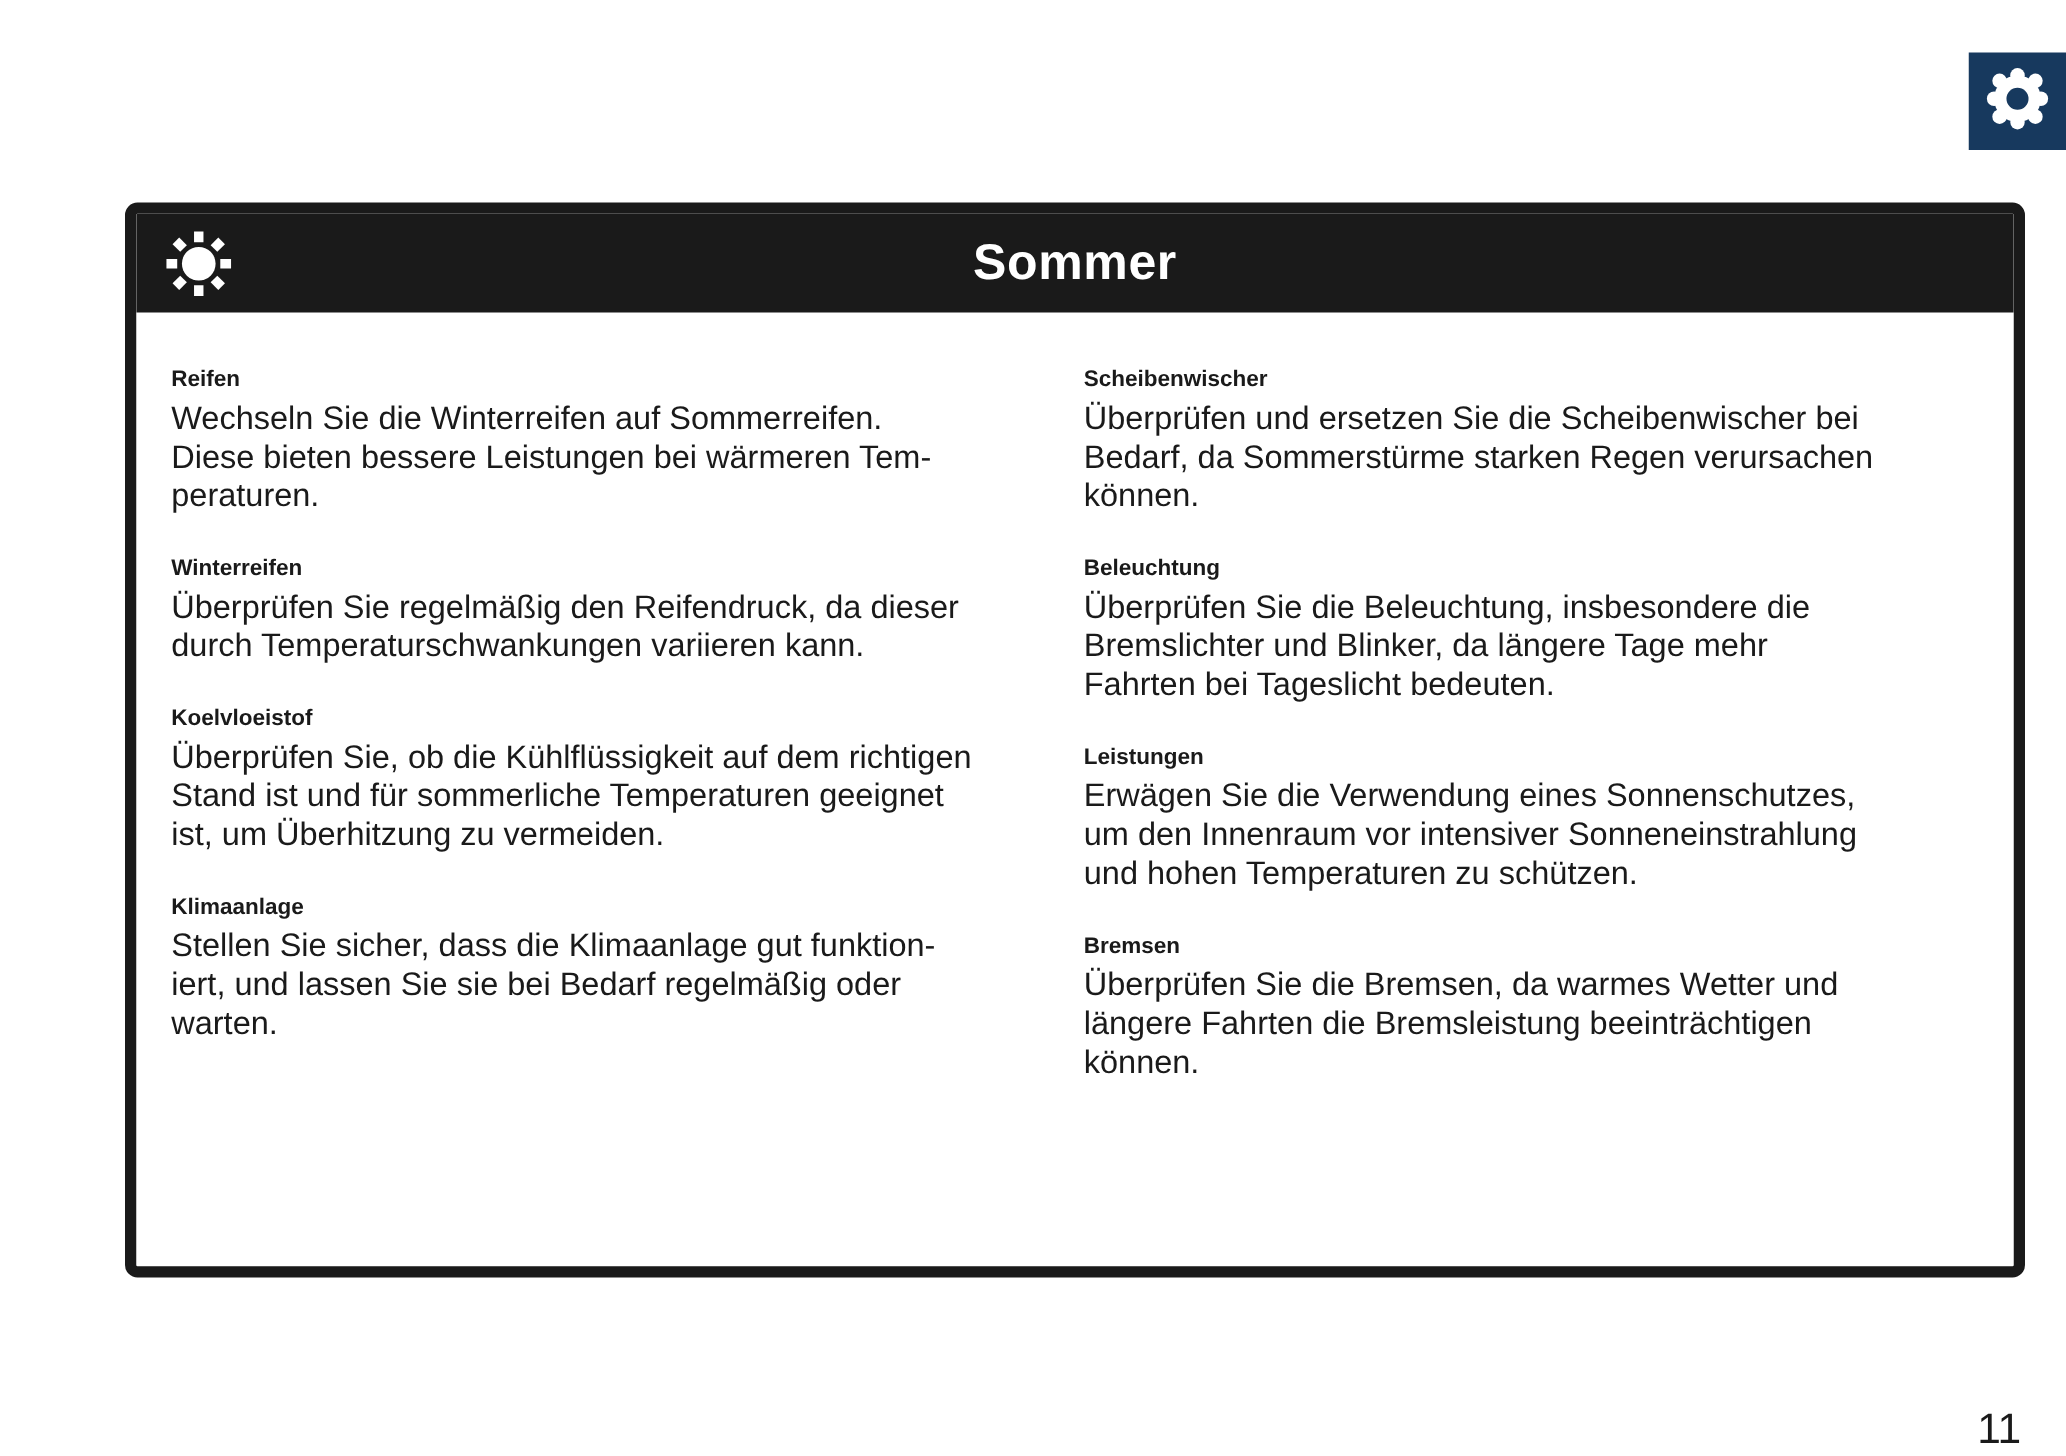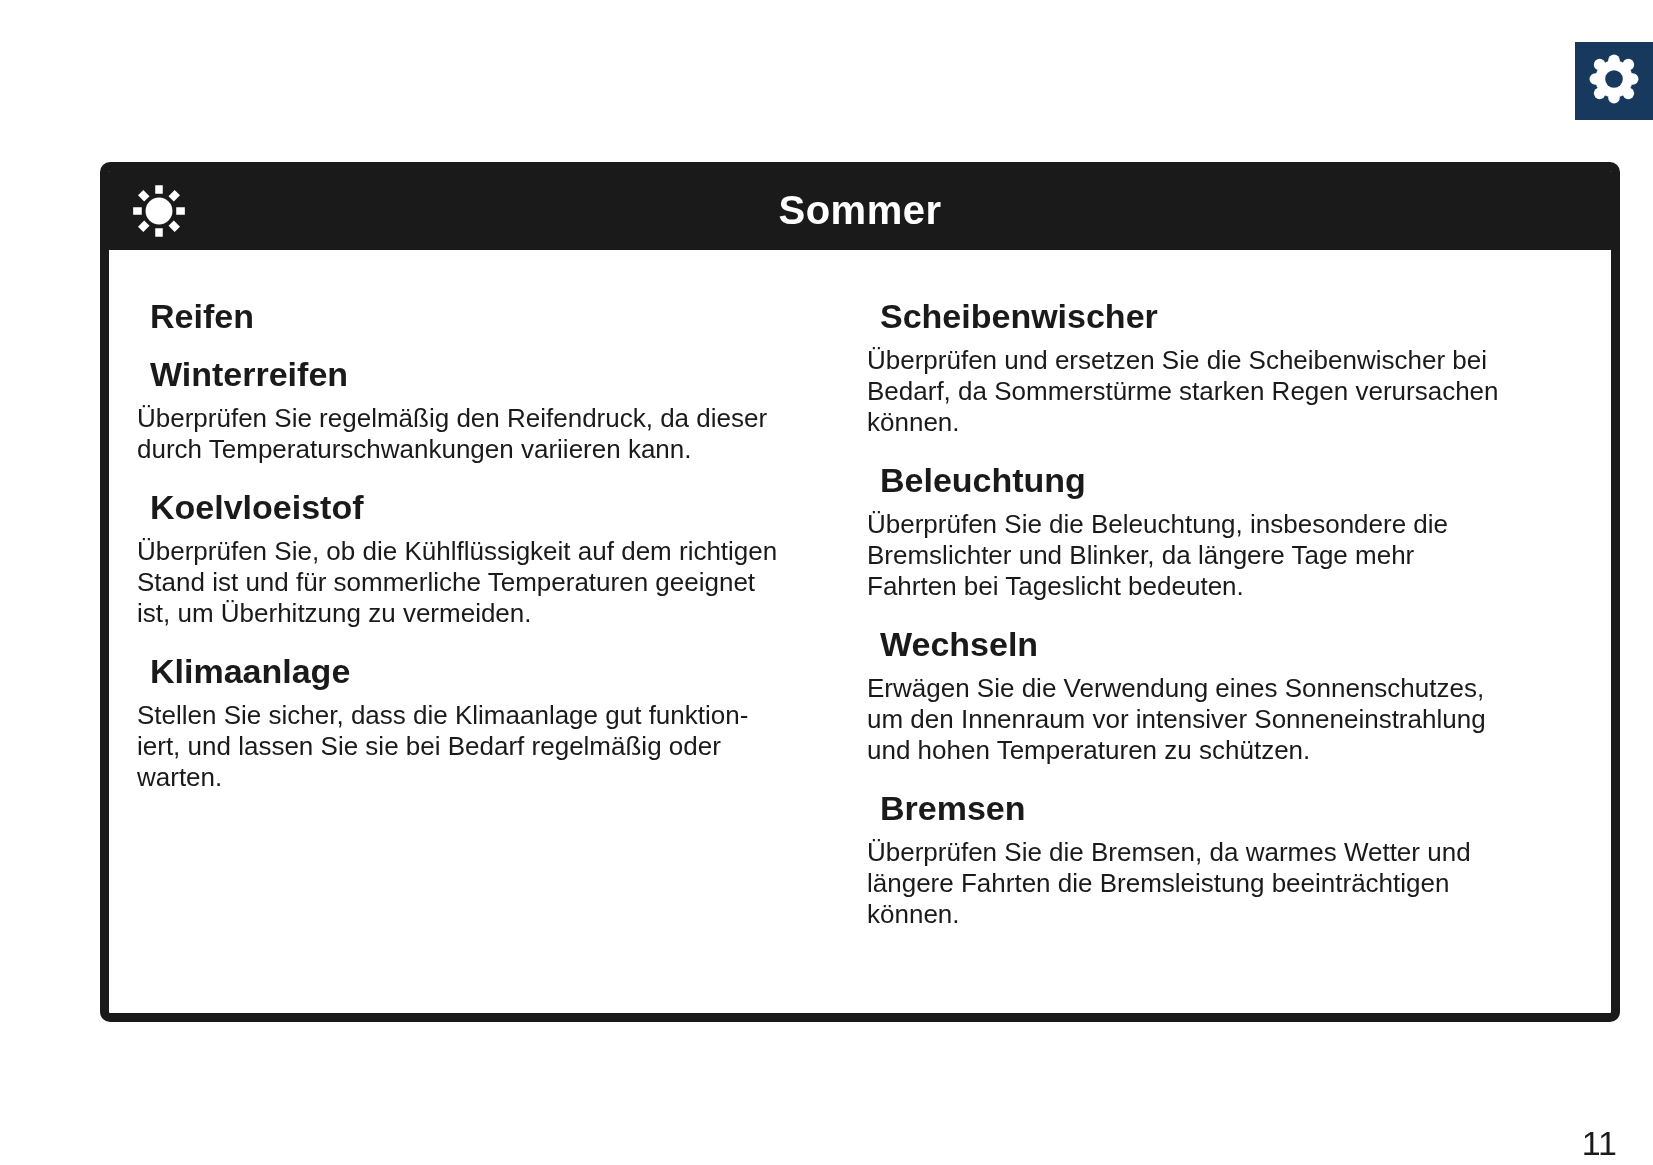--- a/index.html
+++ b/index.html
@@ -70,22 +70,22 @@
     box-sizing: border-box;
   }
   .col {
     box-sizing: border-box;
   }
   .col-left  { width: 730px; flex: 0 0 auto; }
   .col-right { flex: 1 1 auto; }
 
   .section { margin: 0 0 27px 0; }
   .section h3 {
-    margin: 13px;
-    font-size: 34px;
+    margin: 0;
+    font-size: 18px;
     line-height: 31px;
     font-weight: bold;
     color: #1a1a1a;
   }
   .section p {
     margin: 0;
     font-size: 26px;
     line-height: 31px;
     color: #1a1a1a;
     white-space: pre;
@@ -139,20 +139,23 @@
         </g>
       </svg>
     </span>
     <span class="card-title">Sommer</span>
   </div>
 
   <div class="card-body">
     <div class="col col-left">
   <div class="section">
     <h3>Reifen</h3>
+    <p>Wechseln Sie die Winterreifen auf Sommerreifen.
+Diese bieten bessere Leistungen bei wärmeren Tem-
+peraturen.</p>
   </div>
 
   <div class="section">
     <h3>Winterreifen</h3>
     <p>Überprüfen Sie regelmäßig den Reifendruck, da dieser
 durch Temperaturschwankungen variieren kann.</p>
   </div>
 
   <div class="section">
     <h3>Koelvloeistof</h3>
@@ -180,21 +183,21 @@
   </div>
 
   <div class="section">
     <h3>Beleuchtung</h3>
     <p>Überprüfen Sie die Beleuchtung, insbesondere die
 Bremslichter und Blinker, da längere Tage mehr
 Fahrten bei Tageslicht bedeuten.</p>
   </div>
 
   <div class="section">
-    <h3>Wechseln</h3>
+    <h3>Leistungen</h3>
     <p>Erwägen Sie die Verwendung eines Sonnenschutzes,
 um den Innenraum vor intensiver Sonneneinstrahlung
 und hohen Temperaturen zu schützen.</p>
   </div>
 
   <div class="section">
     <h3>Bremsen</h3>
     <p>Überprüfen Sie die Bremsen, da warmes Wetter und
 längere Fahrten die Bremsleistung beeinträchtigen
 können.</p>

